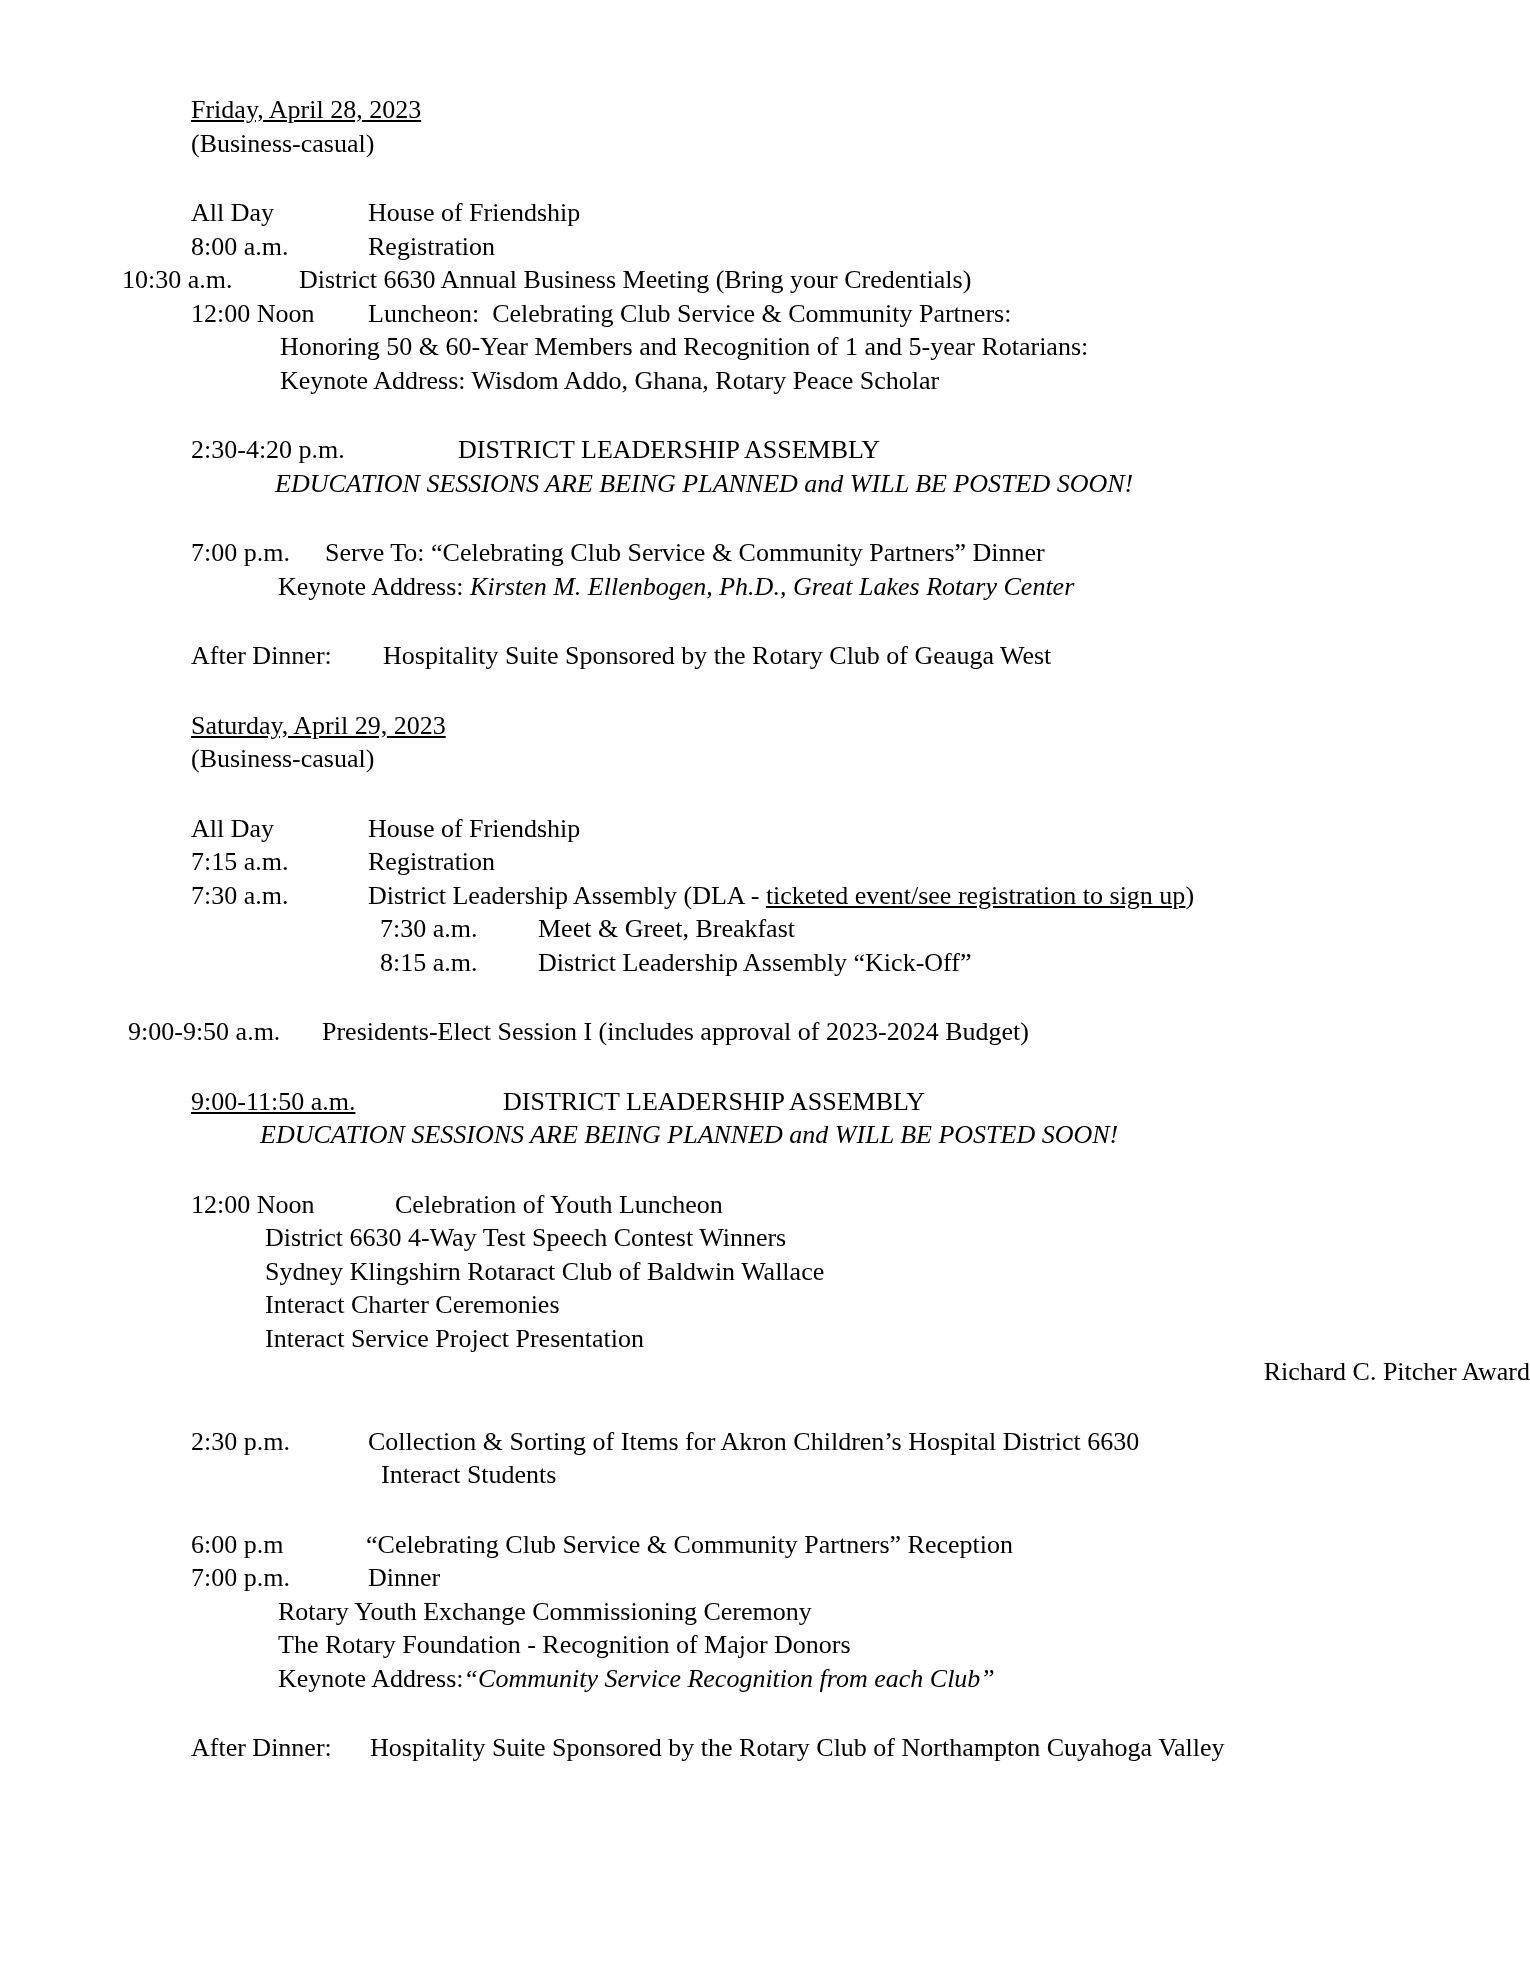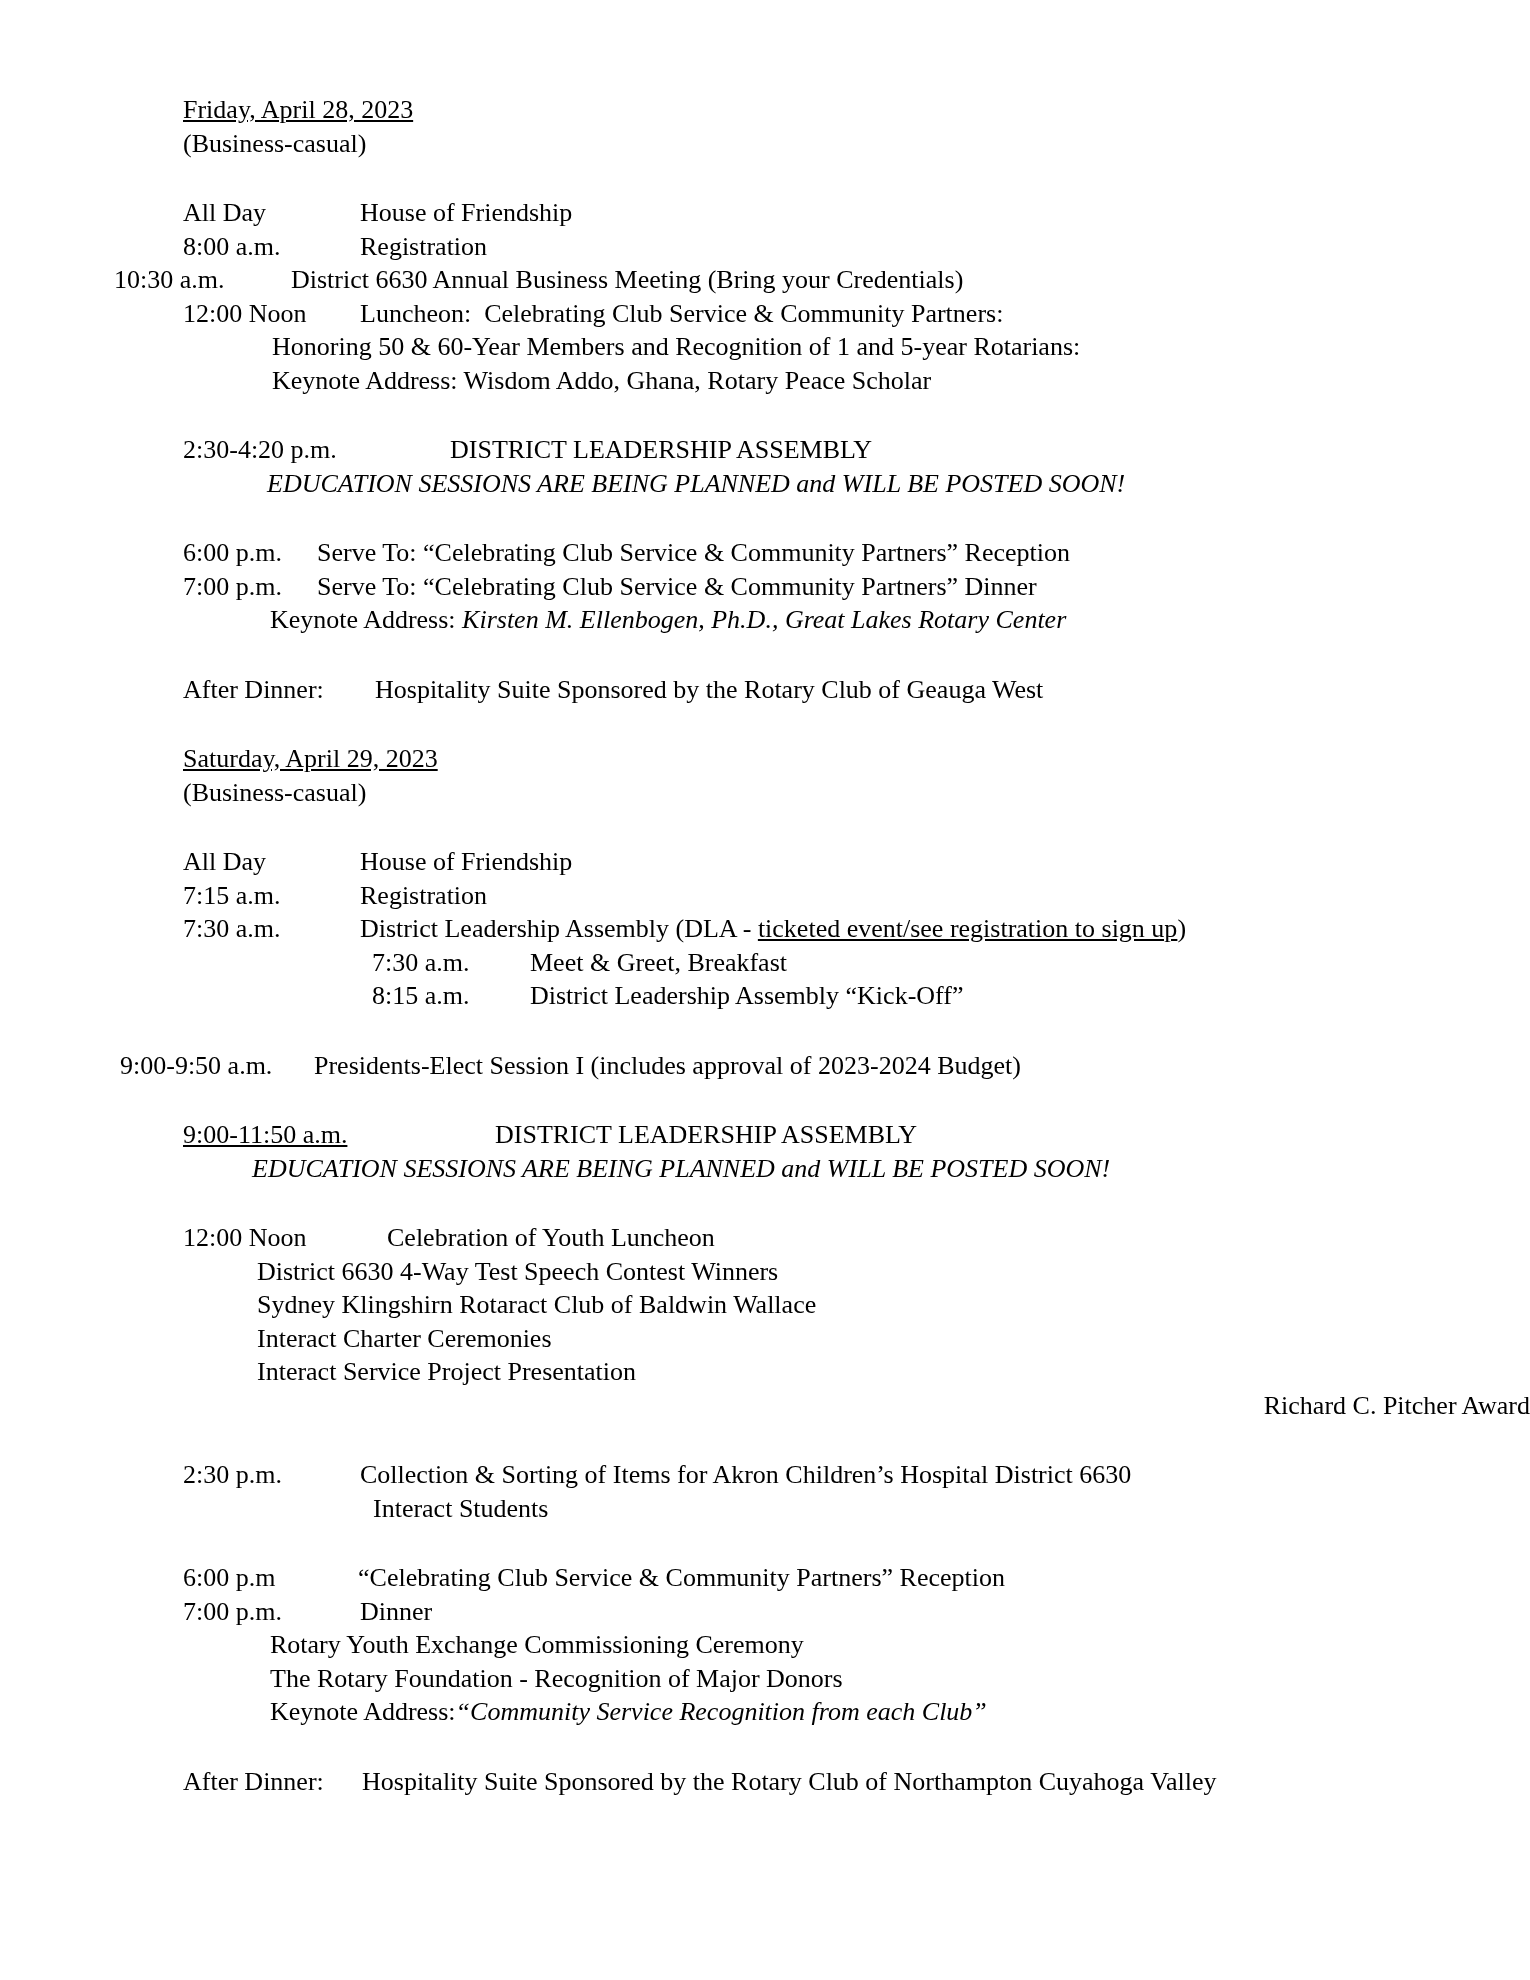--- a/index.html
+++ b/index.html
@@ -7,20 +7,21 @@
     width:1530px;
     height:1980px;
     background:#ffffff;
     overflow:hidden;
   }
   #doc{
     padding-top:93px;
     font-family:"Liberation Serif","DejaVu Serif",serif;
     font-size:26px;
     color:#000000;
+    margin-left:8px;
     -webkit-font-smoothing:antialiased;
   }
   .line{
     height:33.5px;
     line-height:33.5px;
     white-space:pre;
   }
   .line.blank{ height:36px; }
   .seg{ white-space:pre; }
   .u{ text-decoration:underline; }
@@ -37,21 +38,20 @@
     <div class="line" style="padding-left: 183px;"><span class="seg tab" style="min-width: 177px;">All Day</span><span class="seg">House of Friendship</span></div>
     <div class="line" style="padding-left: 183px;"><span class="seg tab" style="min-width: 177px;">8:00 a.m.</span><span class="seg">Registration</span></div>
     <div class="line" style="padding-left: 114px;"><span class="seg tab" style="min-width: 177px;">10:30 a.m.</span><span class="seg">District 6630 Annual Business Meeting (Bring your Credentials)</span></div>
     <div class="line" style="padding-left: 183px;"><span class="seg tab" style="min-width: 177px;">12:00 Noon</span><span class="seg">Luncheon:  Celebrating Club Service &amp; Community Partners:</span></div>
     <div class="line" style="padding-left: 272px;"><span class="seg">Honoring 50 &amp; 60-Year Members and Recognition of 1 and 5-year Rotarians:</span></div>
     <div class="line" style="padding-left: 272px;"><span class="seg">Keynote Address: Wisdom Addo, Ghana, Rotary Peace Scholar</span></div>
     <div class="line blank"></div>
     <div class="line" style="padding-left: 183px;"><span class="seg tab" style="min-width: 267px;">2:30-4:20 p.m.</span><span class="seg">DISTRICT LEADERSHIP ASSEMBLY</span></div>
     <div class="line" style="padding-left: 267px;"><span class="seg i">EDUCATION SESSIONS ARE BEING PLANNED and WILL BE POSTED SOON!</span></div>
     <div class="line blank"></div>
-    <div class="line" style="padding-left: 183px;"><span class="seg tab" style="min-width: 134px;">6:00 p.m.</span><span class="seg">Serve To: “Celebrating Club Service &amp; Community Partners” Reception</span></div>
     <div class="line" style="padding-left: 183px;"><span class="seg tab" style="min-width: 134px;">7:00 p.m.</span><span class="seg">Serve To: “Celebrating Club Service &amp; Community Partners” Dinner</span></div>
     <div class="line" style="padding-left: 270px;"><span class="seg">Keynote Address: </span><span class="seg i">Kirsten M. Ellenbogen, Ph.D., Great Lakes Rotary Center</span></div>
     <div class="line blank"></div>
     <div class="line" style="padding-left: 183px;"><span class="seg tab" style="min-width: 192px;">After Dinner:</span><span class="seg">Hospitality Suite Sponsored by the Rotary Club of Geauga West</span></div>
     <div class="line blank"></div>
     <div class="line" style="padding-left: 183px;"><span class="seg u">Saturday, April 29, 2023</span></div>
     <div class="line" style="padding-left: 183px;"><span class="seg">(Business-casual)</span></div>
     <div class="line blank"></div>
     <div class="line" style="padding-left: 183px;"><span class="seg tab" style="min-width: 177px;">All Day</span><span class="seg">House of Friendship</span></div>
     <div class="line" style="padding-left: 183px;"><span class="seg tab" style="min-width: 177px;">7:15 a.m.</span><span class="seg">Registration</span></div>

